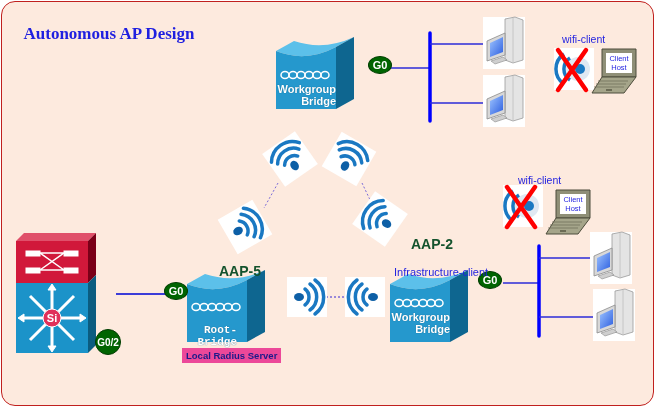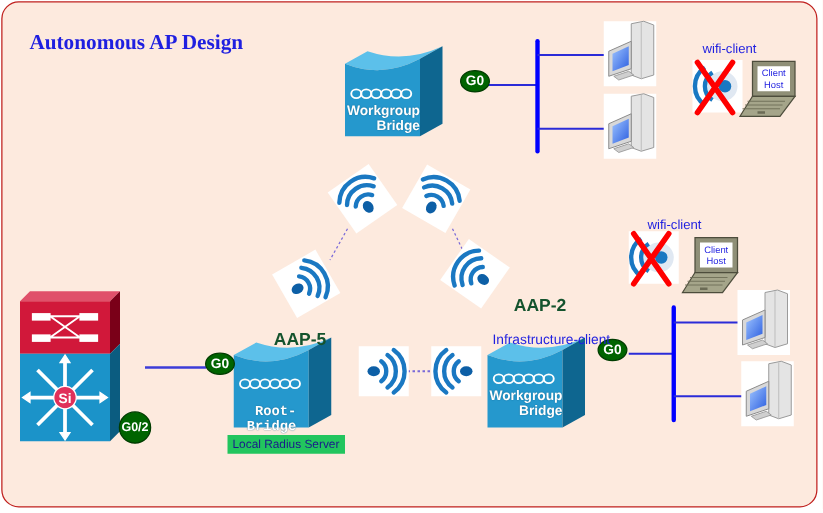--- a/index.html
+++ b/index.html
@@ -11,21 +11,21 @@
   .title {
     position: absolute; left: 14px; top: 23px; color: #1f1fe0; font-weight: bold;
     font-size: 17px; line-height: 22px; text-align: center; width: 190px; font-family: Liberation Serif, serif;
   }
   svg.diagram { position: absolute; left: 0; top: 0; }
   .lbl { position: absolute; white-space: nowrap; }
   .aap { color: #14532d; font-weight: bold; font-size: 14px; }
   .sub { color: #1f1fe0; font-size: 11px; margin-top: 10px; }
   .wifi-lbl { color: #1f1fe0; font-size: 10.5px; }
   .radius {
-    background: #22c55e; color: #1a1a8a; font-weight: normal; font-size: 9.5px;
+    background: #ec4899; color: #1a1a8a; font-weight: bold; font-size: 9.5px;
     padding: 2px 4px;
   }
   .port {
     position: absolute; width: 24px; height: 18px; border-radius: 50%; background: #006400;
     color: #fff; font-weight: bold; font-size: 11px; display: flex; align-items: center; justify-content: center;
     border: 1px solid #003c00; box-sizing: border-box;
   }
   .port.wide { width: 26px; height: 26px; font-size: 10px; }
   .bridge-text {
     position: absolute; color: #fff; font-weight: bold; font-size: 11px; text-align: right; line-height: 12px;

